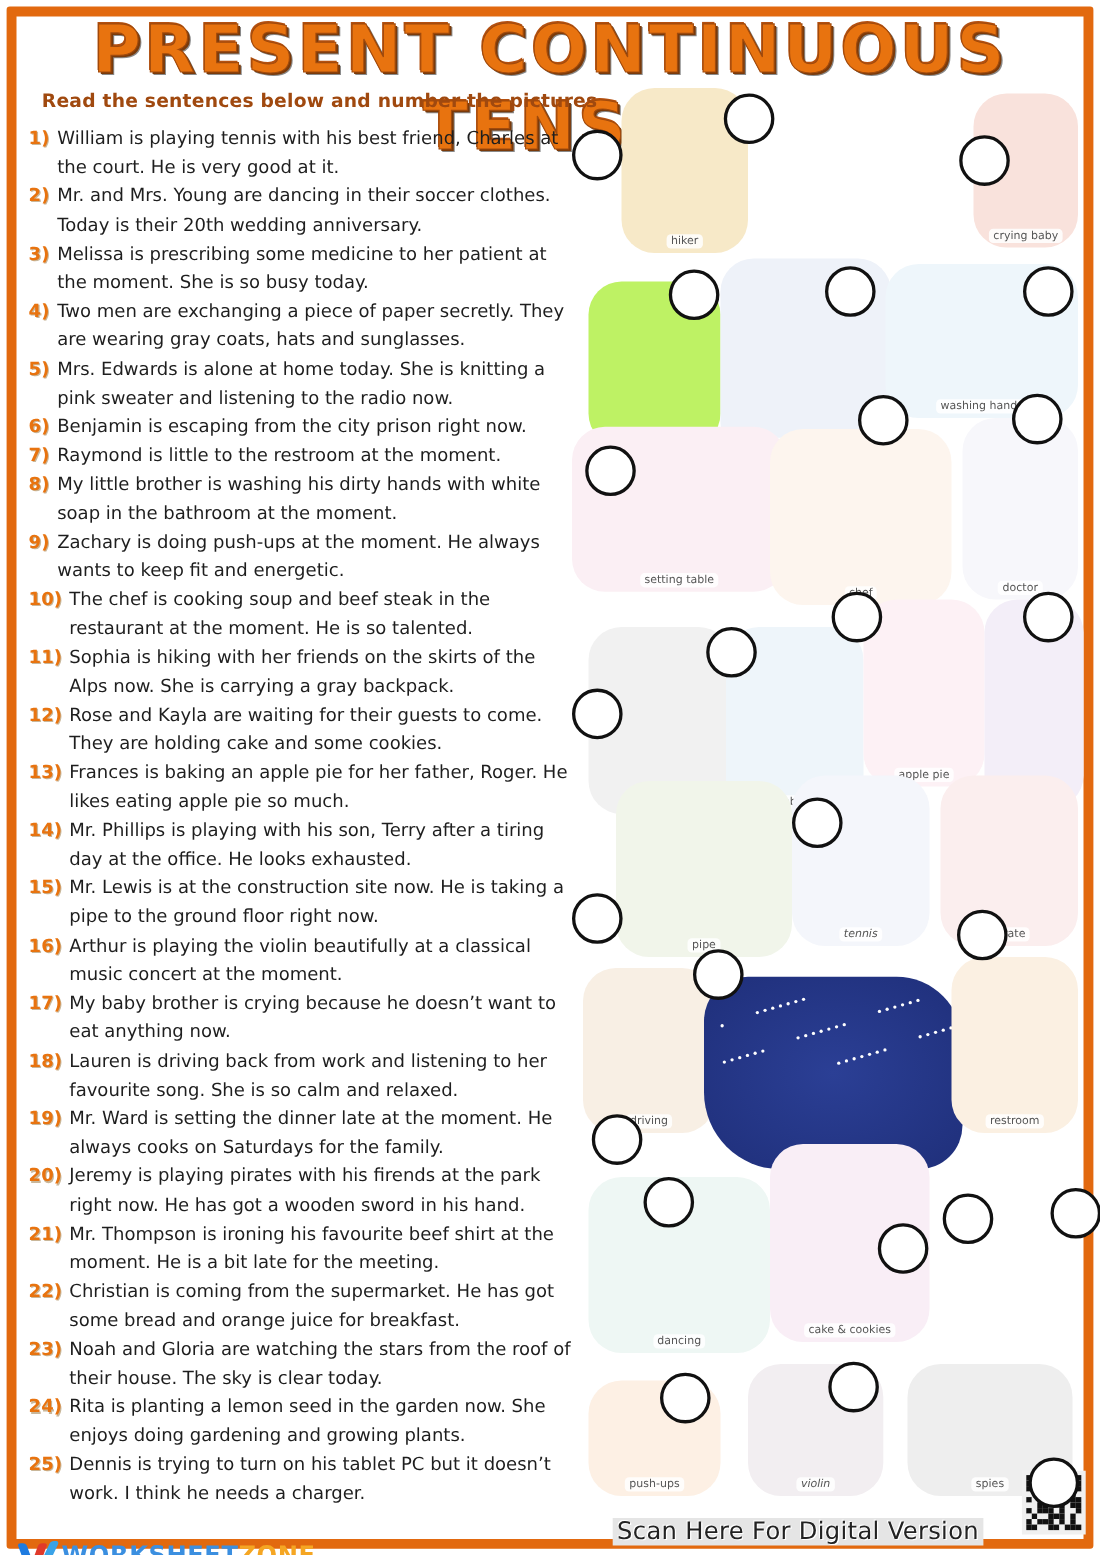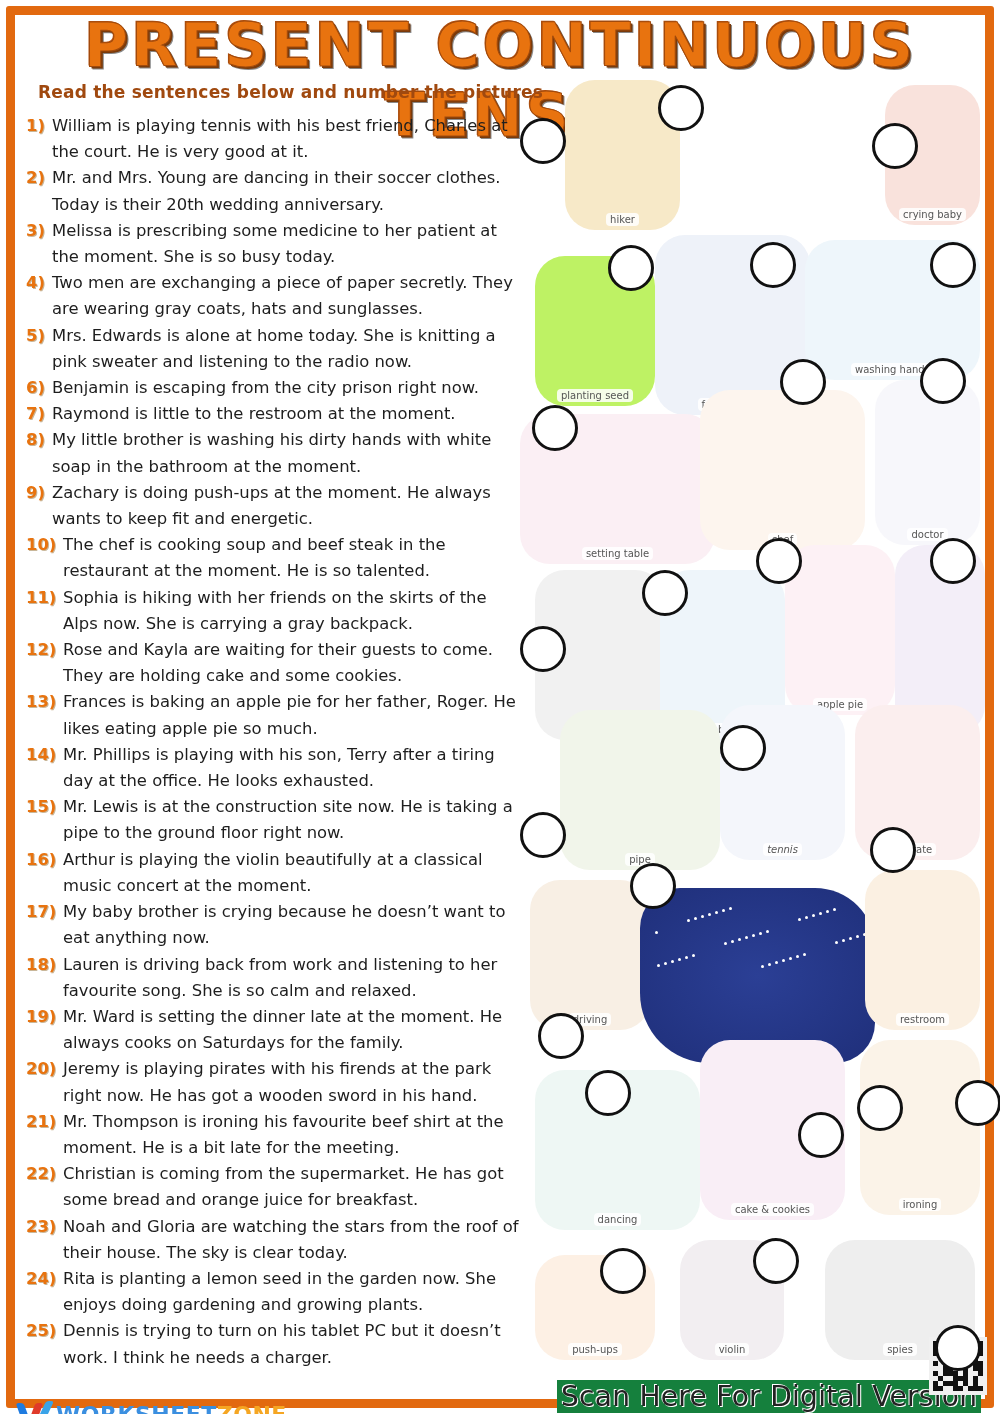--- a/index.html
+++ b/index.html
@@ -48,22 +48,22 @@
   .sky .star { position: absolute; width: 3px; height: 3px; background: #fff; border-radius: 50%; }
 
   .logo { position: absolute; left: 16px; top: 1375px; display: flex; align-items: center; margin-top: 24px; }
   .logo .mark { width: 40px; height: 30px; position: relative; }
   .logo .mark .l1 { position: absolute; left: 4px; top: 4px; width: 8px; height: 24px; background: #1e7be0; transform: skewX(20deg); border-radius: 3px; }
   .logo .mark .l2 { position: absolute; left: 15px; top: 4px; width: 8px; height: 24px; background: #e03a2a; transform: skewX(-20deg); border-radius: 3px; }
   .logo .mark .l3 { position: absolute; left: 24px; top: 2px; width: 8px; height: 26px; background: #3aa3e8; transform: skewX(-25deg); border-radius: 3px; }
   .logo .word { font-weight: 900; font-size: 22px; color: #3b8fe0; letter-spacing: 0.5px; }
   .logo .word2 { font-weight: 900; font-size: 22px; color: #f5a623; letter-spacing: 0.5px; }
 
-  .scan { position: absolute; left: 557px; top: 1380px; font-size: 28px; color: #222; letter-spacing: 0.3px;
-          text-shadow: 1px 1px 0 #fff, -1px -1px 0 #fff; background: #15803d; padding: 0 4px; }
+  .scan { position: absolute; left: 557px; top: 1380px; font-size: 22px; color: #222; letter-spacing: 0.3px;
+          text-shadow: 1px 1px 0 #fff, -1px -1px 0 #fff; background: #e5e5e5; padding: 0 4px; }
   .qr { position: absolute; left: 929px; top: 1337px; width: 58px; height: 58px; background: #f0f0f0; padding: 4px; }
   .qr .grid { width: 100%; height: 100%; display: grid; grid-template-columns: repeat(10, 1fr); gap: 0; }
   .qr .grid span { background: #111; }
   .qr .grid span.w { background: #f0f0f0; }
 </style>
 </head>
 <body>
 
 <div class="frame"></div>
 
@@ -188,21 +188,21 @@
     </div>
     <div class="circle" style="left: 88px; top: 165px;"></div>
     <div class="pic" style="left: 135px; top: 155px; width: 155px; height: 180px; background: rgb(238, 242, 249);">
       <span class="cap">father &amp; son</span>
     </div>
     <div class="circle" style="left: 230px; top: 162px;"></div>
     <div class="pic" style="left: 285px; top: 160px; width: 175px; height: 140px; background: rgb(238, 246, 251);">
       <span class="cap">washing hands</span>
     </div>
     <div class="circle" style="left: 410px; top: 162px;"></div>
-    <div class="pic" style="left: 0px; top: 334px; width: 195px; height: 150px; background: rgb(251, 239, 244);">
+    <div class="pic" style="left: 0px; top: 308px; width: 195px; height: 150px; background: rgb(251, 239, 244);">
       <span class="cap">setting table</span>
     </div>
     <div class="circle" style="left: 12px; top: 325px;"></div>
     <div class="pic" style="left: 180px; top: 310px; width: 165px; height: 160px; background: rgb(253, 245, 238);">
       <span class="cap">chef</span>
     </div>
     <div class="circle" style="left: 260px; top: 279px;"></div>
     <div class="pic" style="left: 355px; top: 300px; width: 105px; height: 165px; background: rgb(247, 247, 251);">
       <span class="cap">doctor</span>
     </div>
@@ -288,29 +288,26 @@
     </div>
     <div class="circle" style="left: 435px; top: 1000px;"></div>
     <div class="pic" style="left: 15px; top: 990px; width: 165px; height: 160px; background: rgb(238, 247, 244);">
       <span class="cap">dancing</span>
     </div>
     <div class="circle" style="left: 65px; top: 990px;"></div>
     <div class="pic" style="left: 180px; top: 960px; width: 145px; height: 180px; background: rgb(249, 238, 246);">
       <span class="cap">cake &amp; cookies</span>
     </div>
     <div class="circle" style="left: 278px; top: 1032px;"></div>
-    <div class="pic" style="left: 340px; top: 960px; width: 120px; height: 175px; background: rgb(251, 243, 232);">
-      <span class="cap">ironing</span>
-    </div>
     <div class="circle" style="left: 337px; top: 1005px;"></div>
     <div class="pic" style="left: 15px; top: 1175px; width: 120px; height: 105px; background: rgb(253, 240, 228);">
       <span class="cap">push-ups</span>
     </div>
     <div class="circle" style="left: 80px; top: 1168px;"></div>
-    <div class="pic" style="left: 160px; top: 1160px; width: 104px; height: 120px; background: rgb(242, 238, 241);">
+    <div class="pic" style="left: 160px; top: 1160px; width: 123px; height: 120px; background: rgb(242, 238, 241); font-style: italic;">
       <span class="cap">violin</span>
     </div>
     <div class="circle" style="left: 233px; top: 1158px;"></div>
     <div class="pic" style="left: 305px; top: 1160px; width: 150px; height: 120px; background: rgb(238, 238, 238);">
       <span class="cap">spies</span>
     </div>
     <div class="circle" style="left: 415px; top: 1245px;"></div>
   </div>
 
 <div class="logo">

